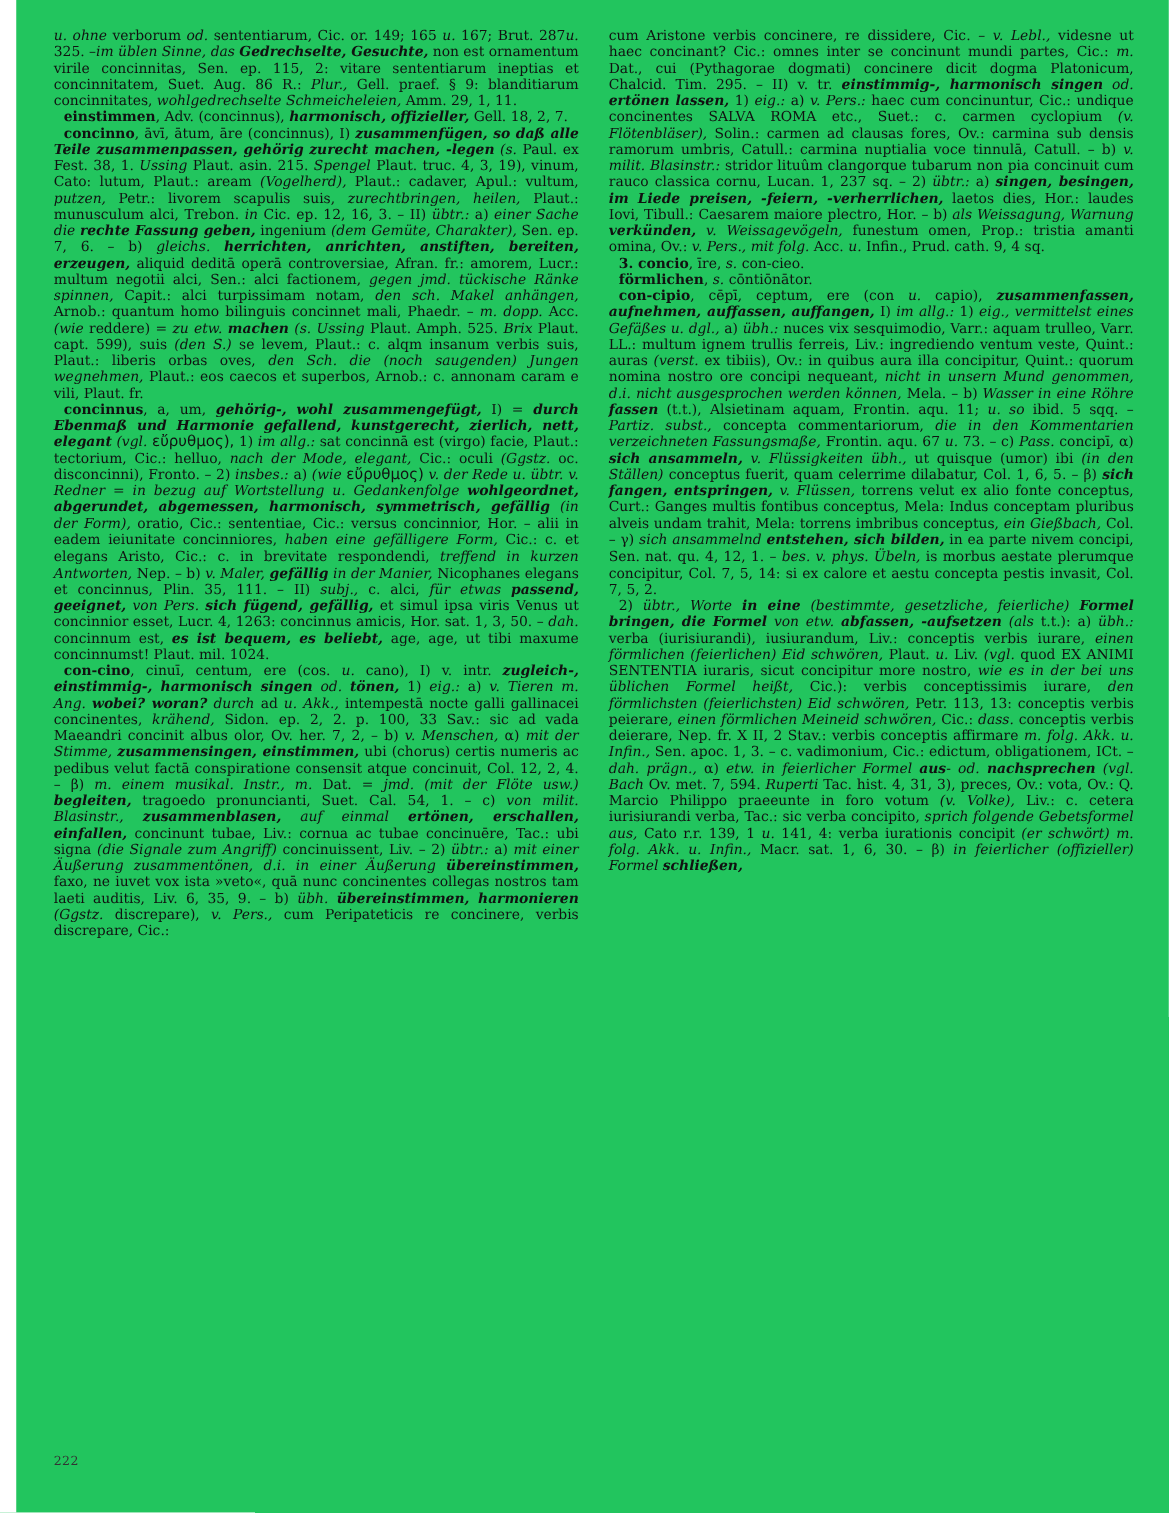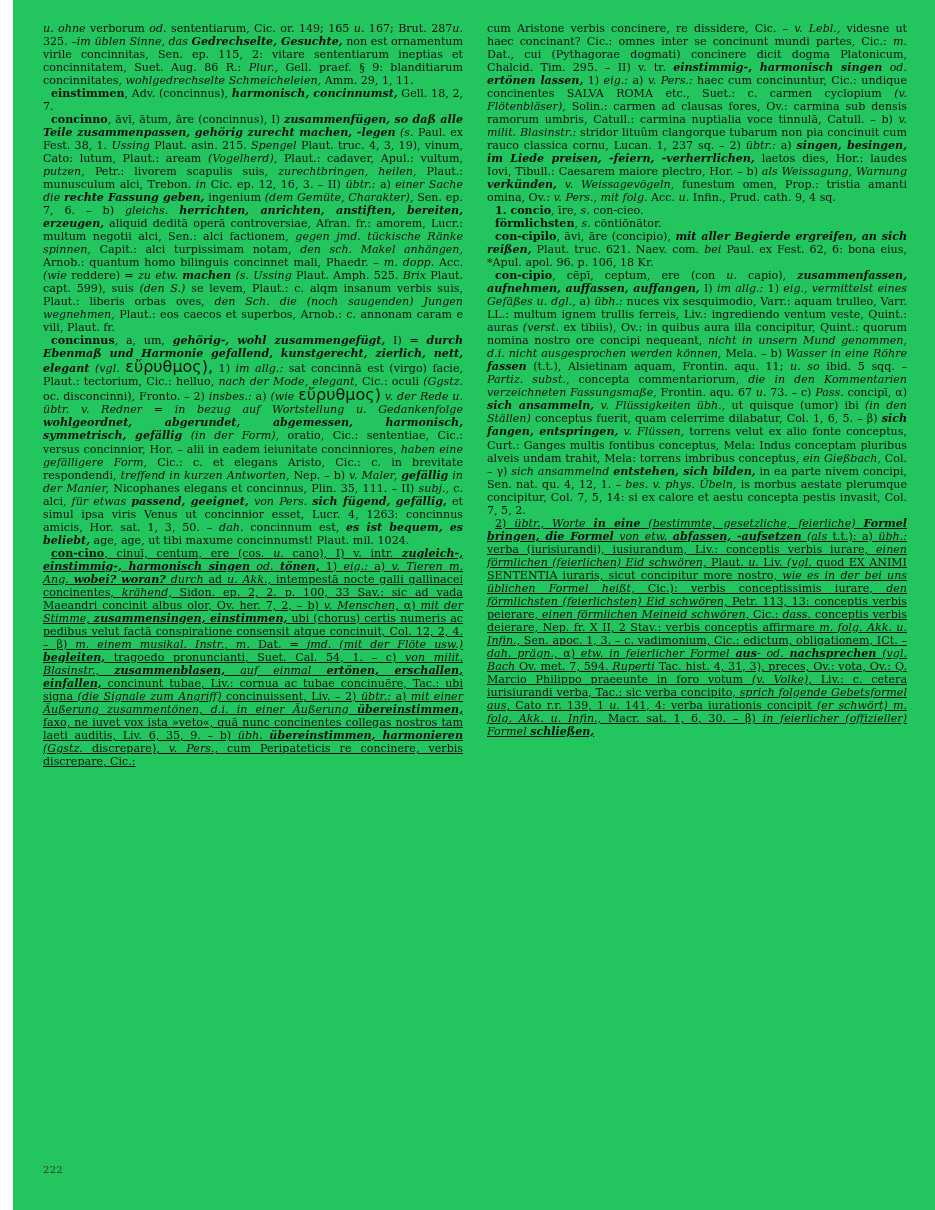--- a/index.html
+++ b/index.html
@@ -46,53 +46,52 @@
     padding: 0;
     text-indent: 8px;
   }
   .col p.noind {
     text-indent: 0;
   }
   
   i, .it { font-style: italic; }
   .bi { font-weight: bold; font-style: italic; }
   .hw { font-weight: bold; font-style: normal; }
-  .gr { font-family: "DejaVu Sans", sans-serif; font-style: normal; font-size: 16px; }
+  .gr { font-family: "DejaVu Sans", sans-serif; font-style: normal; font-size: 12px; }
   .pagenum {
     position: absolute;
     left: 30px;
     top: 1164px;
     font-size: 10px;
     font-family: "DejaVu Serif", "Liberation Serif", serif;
     color: #333;
     letter-spacing: 0.3px;
   }
   
-  .col p:last-child { text-align: justify; text-decoration: underline; }
+  .col p:last-child { text-align: justify; }
 </style>
 </head>
 <body>
 
 <div class="page">
 
   <div class="columns">
 
     <div class="col">
       <p class="noind"><i>u. ohne</i> verborum <i>od.</i> sententiarum, Cic. or. 149; 165 <i>u.</i> 167; Brut. 287<i>u.</i> 325. –<i>im üblen Sinne, das</i> <span class="bi">Gedrechselte, Gesuchte,</span> non est ornamentum virile concinnitas, Sen. ep. 115, 2: vitare sententiarum ineptias et concinnitatem, Suet. Aug. 86 R.: <i>Plur.,</i> Gell. praef. § 9: blanditiarum concinnitates, <i>wohlgedrechselte Schmeicheleien,</i> Amm. 29, 1, 11.</p>
-      <p><span class="hw">einstimmen</span>, Adv. (concinnus), <span class="bi">harmonisch, concinnumst,</span> Gell. 18, 2, 7.</p>
+      <p><span class="hw">einstimmen</span>, Adv. (concinnus), <span class="bi">harmonisch, offizieller,</span> Gell. 18, 2, 7.</p>
       <p><span class="hw">concinno</span>, āvī, ātum, āre (concinnus), I) <span class="bi">zusammenfügen, so daß alle Teile zusammenpassen, gehörig</span> <span class="bi">zurecht machen, -legen</span> <i>(s.</i> Paul. ex Fest. 38, 1. <i>Ussing</i> Plaut. asin. 215. <i>Spengel</i> Plaut. truc. 4, 3, 19), vinum, Cato: lutum, Plaut.: aream <i>(Vogelherd),</i> Plaut.: cadaver, Apul.: vultum, <i>putzen,</i> Petr.: livorem scapulis suis, <i>zurechtbringen, heilen,</i> Plaut.: munusculum alci, Trebon. <i>in</i> Cic. ep. 12, 16, 3. – II) <i>übtr.:</i> a) <i>einer Sache die</i> <span class="bi">rechte Fassung geben,</span> ingenium <i>(dem Gemüte, Charakter),</i> Sen. ep. 7, 6. – b) <i>gleichs.</i> <span class="bi">herrichten, anrichten, anstiften, bereiten, erzeugen,</span> aliquid deditā operā controversiae, Afran. fr.: amorem, Lucr.: multum negotii alci, Sen.: alci factionem, <i>gegen jmd. tückische Ränke spinnen,</i> Capit.: alci turpissimam notam, <i>den sch. Makel anhängen,</i> Arnob.: quantum homo bilinguis concinnet mali, Phaedr. – <i>m. dopp.</i> Acc. <i>(wie</i> reddere) = <i>zu etw.</i> <span class="bi">machen</span> <i>(s. Ussing</i> Plaut. Amph. 525. <i>Brix</i> Plaut. capt. 599), suis <i>(den S.)</i> se levem, Plaut.: c. alqm insanum verbis suis, Plaut.: liberis orbas oves, <i>den Sch. die (noch saugenden) Jungen wegnehmen,</i> Plaut.: eos caecos et superbos, Arnob.: c. annonam caram e vili, Plaut. fr.</p>
       <p><span class="hw">concinnus</span>, a, um, <span class="bi">gehörig-, wohl zusammengefügt,</span> I) = <span class="bi">durch Ebenmaß und Harmonie gefallend, kunstgerecht, zierlich, nett, elegant</span> <i>(vgl.</i> <span class="gr">εὔρυθμος),</span> 1) <i>im allg.:</i> sat concinnā est (virgo) facie, Plaut.: tectorium, Cic.: helluo, <i>nach der Mode, elegant,</i> Cic.: oculi <i>(Ggstz.</i> oc. disconcinni), Fronto. – 2) <i>insbes.:</i> a) <i>(wie</i> <span class="gr">εὔρυθμος)</span> <i>v. der Rede u. übtr. v. Redner</i> = <i>in bezug auf Wortstellung u. Gedankenfolge</i> <span class="bi">wohlgeordnet, abgerundet, abgemessen, harmonisch, symmetrisch, gefällig</span> <i>(in der Form),</i> oratio, Cic.: sententiae, Cic.: versus concinnior, Hor. – alii in eadem ieiunitate concinniores, <i>haben eine gefälligere Form,</i> Cic.: c. et elegans Aristo, Cic.: c. in brevitate respondendi, <i>treffend in kurzen Antworten,</i> Nep. – b) <i>v. Maler,</i> <span class="bi">gefällig</span> <i>in der Manier,</i> Nicophanes elegans et concinnus, Plin. 35, 111. – II) <i>subj.,</i> c. alci, <i>für etwas</i> <span class="bi">passend, geeignet,</span> <i>von Pers.</i> <span class="bi">sich fügend, gefällig,</span> et simul ipsa viris Venus ut concinnior esset, Lucr. 4, 1263: concinnus amicis, Hor. sat. 1, 3, 50. – <i>dah.</i> concinnum est, <span class="bi">es ist bequem, es beliebt,</span> age, age, ut tibi maxume concinnumst! Plaut. mil. 1024.</p>
       <p><span class="hw">con-cino</span>, cinuī, centum, ere (cos. <i>u.</i> cano), I) v. intr. <span class="bi">zugleich-, einstimmig-, harmonisch singen</span> <i>od.</i> <span class="bi">tönen,</span> 1) <i>eig.:</i> a) <i>v. Tieren m. Ang.</i> <span class="bi">wobei? woran?</span> <i>durch</i> ad <i>u. Akk.,</i> intempestā nocte galli gallinacei concinentes, <i>krähend,</i> Sidon. ep. 2, 2. p. 100, 33 Sav.: sic ad vada Maeandri concinit albus olor, Ov. her. 7, 2, – b) <i>v. Menschen,</i> α) <i>mit der Stimme,</i> <span class="bi">zusammensingen, einstimmen,</span> ubi (chorus) certis numeris ac pedibus velut factā conspiratione consensit atque concinuit, Col. 12, 2, 4. – β) <i>m. einem musikal. Instr., m.</i> Dat. = <i>jmd. (mit der Flöte usw.)</i> <span class="bi">begleiten,</span> tragoedo pronuncianti, Suet. Cal. 54, 1. – c) <i>von milit. Blasinstr.,</i> <span class="bi">zusammenblasen,</span> <i>auf einmal</i> <span class="bi">ertönen, erschallen, einfallen,</span> concinunt tubae, Liv.: cornua ac tubae concinuēre, Tac.: ubi signa <i>(die Signale zum Angriff)</i> concinuissent, Liv. – 2) <i>übtr.:</i> a) <i>mit einer Äußerung zusammentönen, d.i. in einer Äußerung</i> <span class="bi">übereinstimmen,</span> faxo, ne iuvet vox ista »veto«, quā nunc concinentes collegas nostros tam laeti auditis, Liv. 6, 35, 9. – b) <i>übh.</i> <span class="bi">übereinstimmen, harmonieren</span> <i>(Ggstz.</i> discrepare), <i>v. Pers.,</i> cum Peripateticis re concinere, verbis discrepare, Cic.:</p>
     </div>
 
     <div class="col">
       <p class="noind">cum Aristone verbis concinere, re dissidere, Cic. – <i>v. Lebl.,</i> videsne ut haec concinant? Cic.: omnes inter se concinunt mundi partes, Cic.: <i>m.</i> Dat., cui (Pythagorae dogmati) concinere dicit dogma Platonicum, Chalcid. Tim. 295. – II) v. tr. <span class="bi">einstimmig-, harmonisch singen</span> <i>od.</i> <span class="bi">ertönen lassen,</span> 1) <i>eig.:</i> a) <i>v. Pers.:</i> haec cum concinuntur, Cic.: undique concinentes SALVA ROMA etc., Suet.: c. carmen cyclopium <i>(v. Flötenbläser),</i> Solin.: carmen ad clausas fores, Ov.: carmina sub densis ramorum umbris, Catull.: carmina nuptialia voce tinnulā, Catull. – b) <i>v. milit. Blasinstr.:</i> stridor lituûm clangorque tubarum non pia concinuit cum rauco classica cornu, Lucan. 1, 237 sq. – 2) <i>übtr.:</i> a) <span class="bi">singen, besingen, im Liede preisen, -feiern, -verherrlichen,</span> laetos dies, Hor.: laudes Iovi, Tibull.: Caesarem maiore plectro, Hor. – b) <i>als Weissagung, Warnung</i> <span class="bi">verkünden,</span> <i>v. Weissagevögeln,</i> funestum omen, Prop.: tristia amanti omina, Ov.: <i>v. Pers., mit folg.</i> Acc. <i>u.</i> Infin., Prud. cath. 9, 4 sq.</p>
-      <p><span class="hw">1. concio</span>, īre, <i>s.</i> con-cieo.</p>
-      <p><span class="hw">förmlichsten</span>, <i>s.</i> cōntiōnātor.</p>
-      <p><span class="hw">con-cipilo</span>, āvi, āre (concipio), <span class="bi">mit aller Begierde ergreifen, an sich reißen,</span> Plaut. truc. 621. Naev. com. <i>bei</i> Paul. ex Fest. 62, 6: bona eius, *Apul. apol. 96. p. 106, 18 Kr.</p>
+      <p><span class="hw">3. concio</span>, īre, <i>s.</i> con-cieo.</p>
+      <p><span class="hw">förmlichen</span>, <i>s.</i> cōntiōnātor.</p>
       <p><span class="hw">con-cipio</span>, cēpī, ceptum, ere (con <i>u.</i> capio), <span class="bi">zusammenfassen, aufnehmen, auffassen, auffangen,</span> I) <i>im allg.:</i> 1) <i>eig., vermittelst eines Gefäßes u. dgl.,</i> a) <i>übh.:</i> nuces vix sesquimodio, Varr.: aquam trulleo, Varr. LL.: multum ignem trullis ferreis, Liv.: ingrediendo ventum veste, Quint.: auras <i>(verst.</i> ex tibiis), Ov.: in quibus aura illa concipitur, Quint.: quorum nomina nostro ore concipi nequeant, <i>nicht in unsern Mund genommen, d.i. nicht ausgesprochen werden können,</i> Mela. – b) <i>Wasser in eine Röhre</i> <span class="bi">fassen</span> (t.t.), Alsietinam aquam, Frontin. aqu. 11; <i>u. so</i> ibid. 5 sqq. – <i>Partiz. subst.,</i> concepta commentariorum, <i>die in den Kommentarien verzeichneten Fassungsmaße,</i> Frontin. aqu. 67 <i>u.</i> 73. – c) <i>Pass.</i> concipī, α) <span class="bi">sich ansammeln,</span> <i>v. Flüssigkeiten übh.,</i> ut quisque (umor) ibi <i>(in den Ställen)</i> conceptus fuerit, quam celerrime dilabatur, Col. 1, 6, 5. – β) <span class="bi">sich fangen, entspringen,</span> <i>v. Flüssen,</i> torrens velut ex alio fonte conceptus, Curt.: Ganges multis fontibus conceptus, Mela: Indus conceptam pluribus alveis undam trahit, Mela: torrens imbribus conceptus, <i>ein Gießbach,</i> Col. – γ) <i>sich ansammelnd</i> <span class="bi">entstehen, sich bilden,</span> in ea parte nivem concipi, Sen. nat. qu. 4, 12, 1. – <i>bes. v. phys. Übeln,</i> is morbus aestate plerumque concipitur, Col. 7, 5, 14: si ex calore et aestu concepta pestis invasit, Col. 7, 5, 2.</p>
       <p>2) <i>übtr., Worte</i> <span class="bi">in eine</span> <i>(bestimmte, gesetzliche, feierliche)</i> <span class="bi">Formel bringen, die Formel</span> <i>von etw.</i> <span class="bi">abfassen, -aufsetzen</span> <i>(als</i> t.t.): a) <i>übh.:</i> verba (iurisiurandi), iusiurandum, Liv.: conceptis verbis iurare, <i>einen förmlichen (feierlichen) Eid schwören,</i> Plaut. <i>u.</i> Liv. <i>(vgl.</i> quod EX ANIMI SENTENTIA iuraris, sicut concipitur more nostro, <i>wie es in der bei uns üblichen Formel heißt,</i> Cic.): verbis conceptissimis iurare, <i>den förmlichsten (feierlichsten) Eid schwören,</i> Petr. 113, 13: conceptis verbis peierare, <i>einen förmlichen Meineid schwören,</i> Cic.: <i>dass.</i> conceptis verbis deierare, Nep. fr. X II, 2 Stav.: verbis conceptis affirmare <i>m. folg. Akk. u. Infin.,</i> Sen. apoc. 1, 3. – c. vadimonium, Cic.: edictum, obligationem, ICt. – <i>dah. prägn.,</i> α) <i>etw. in feierlicher Formel</i> <span class="bi">aus</span>- <i>od.</i> <span class="bi">nachsprechen</span> <i>(vgl. Bach</i> Ov. met. 7, 594. <i>Ruperti</i> Tac. hist. 4, 31, 3), preces, Ov.: vota, Ov.: Q. Marcio Philippo praeeunte in foro votum <i>(v. Volke),</i> Liv.: c. cetera iurisiurandi verba, Tac.: sic verba concipito, <i>sprich folgende Gebetsformel aus,</i> Cato r.r. 139, 1 <i>u.</i> 141, 4: verba iurationis concipit <i>(er schwört) m. folg. Akk. u. Infin.,</i> Macr. sat. 1, 6, 30. – β) <i>in feierlicher (offizieller) Formel</i> <span class="bi">schließen,</span></p>
     </div>
 
   </div>
 
   <div class="pagenum">222</div>
 
 </div>
 

